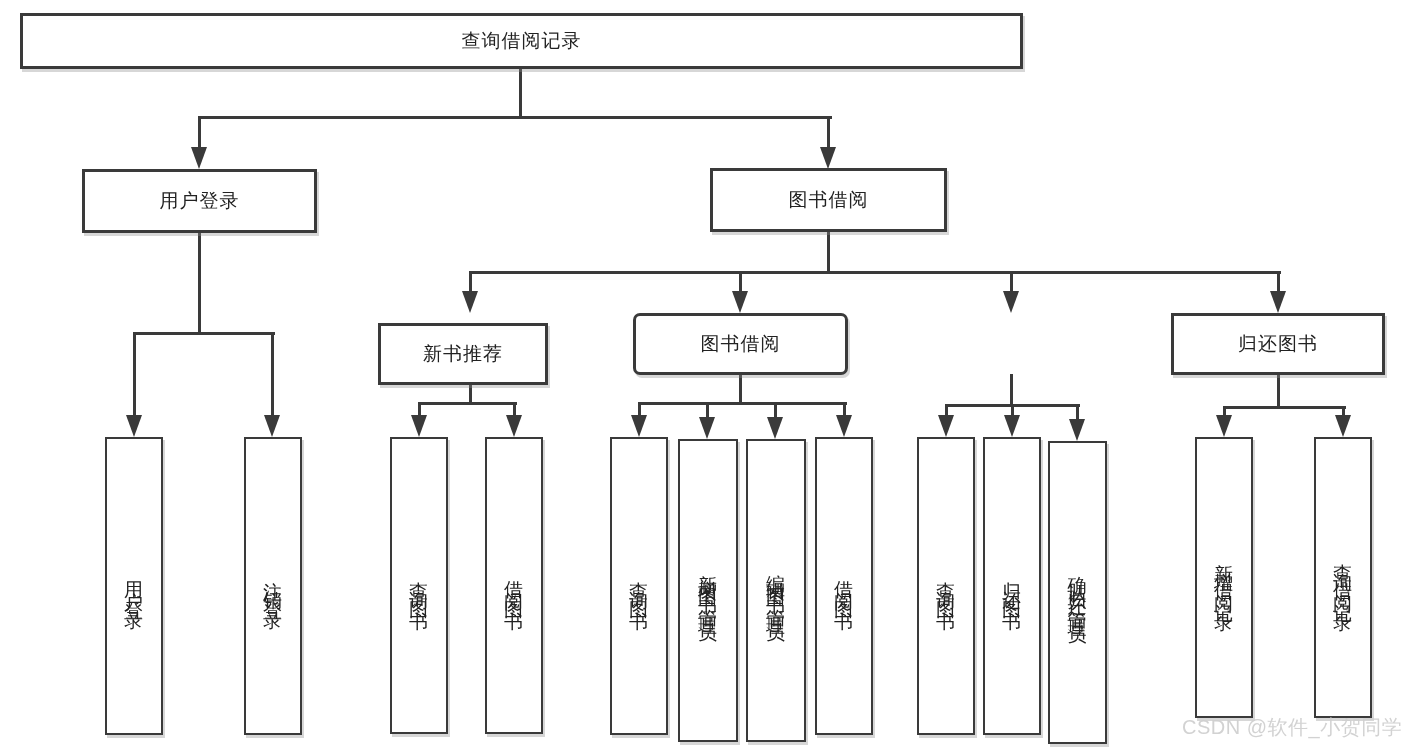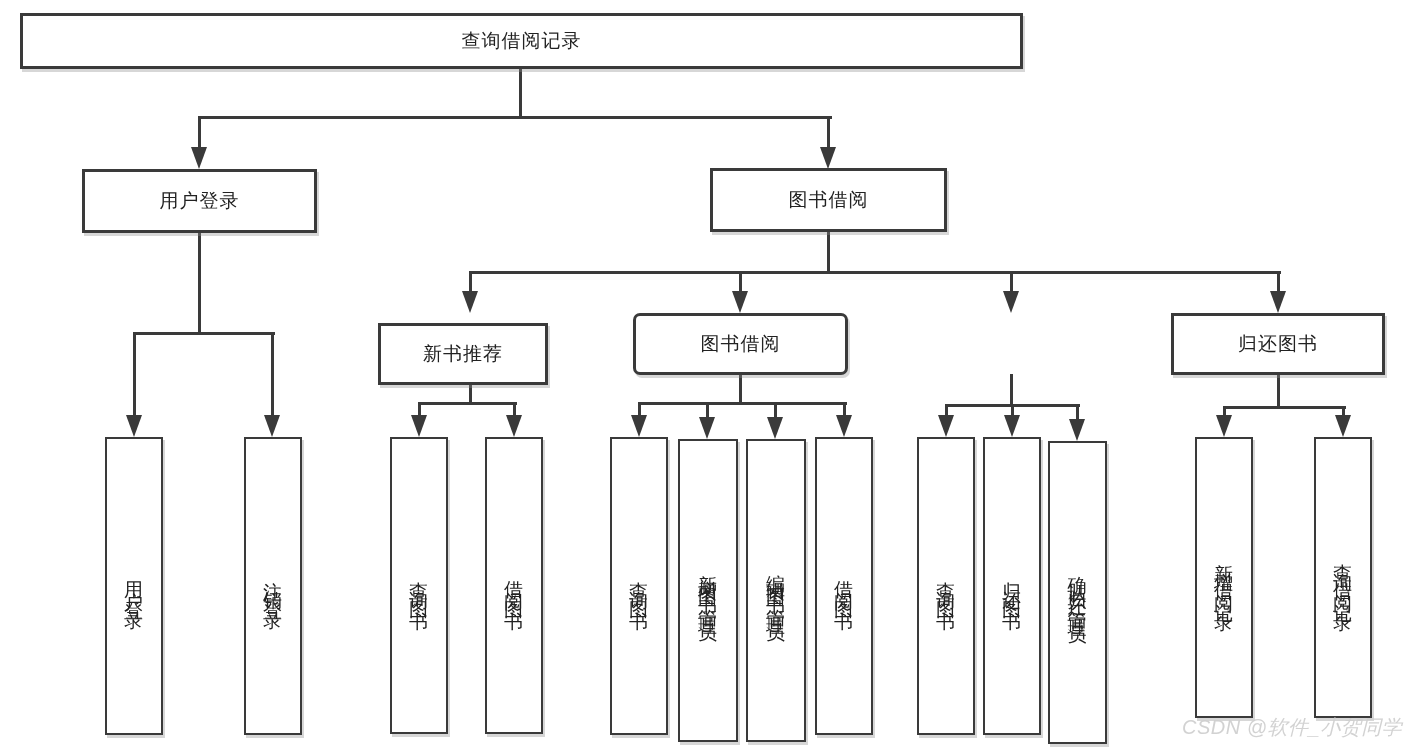--- a/index.html
+++ b/index.html
@@ -56,21 +56,20 @@
   }
   .watermark {
     position: absolute;
     left: 1182px;
     top: 714px;
     color: rgba(208,208,208,0.95);
     font-size: 20px;
     letter-spacing: 0.5px;
     z-index: 6;
     white-space: nowrap;
-    font-style: italic;
   }
 </style>
 </head>
 <body>
 
 <div class="canvas">
 
   <div class="node" style="left:20px; top:13px; width:1003px; height:56px;">查询借阅记录</div>
 
   <div class="node" style="left:82px; top:169px; width:235px; height:64px;">用户登录</div>

